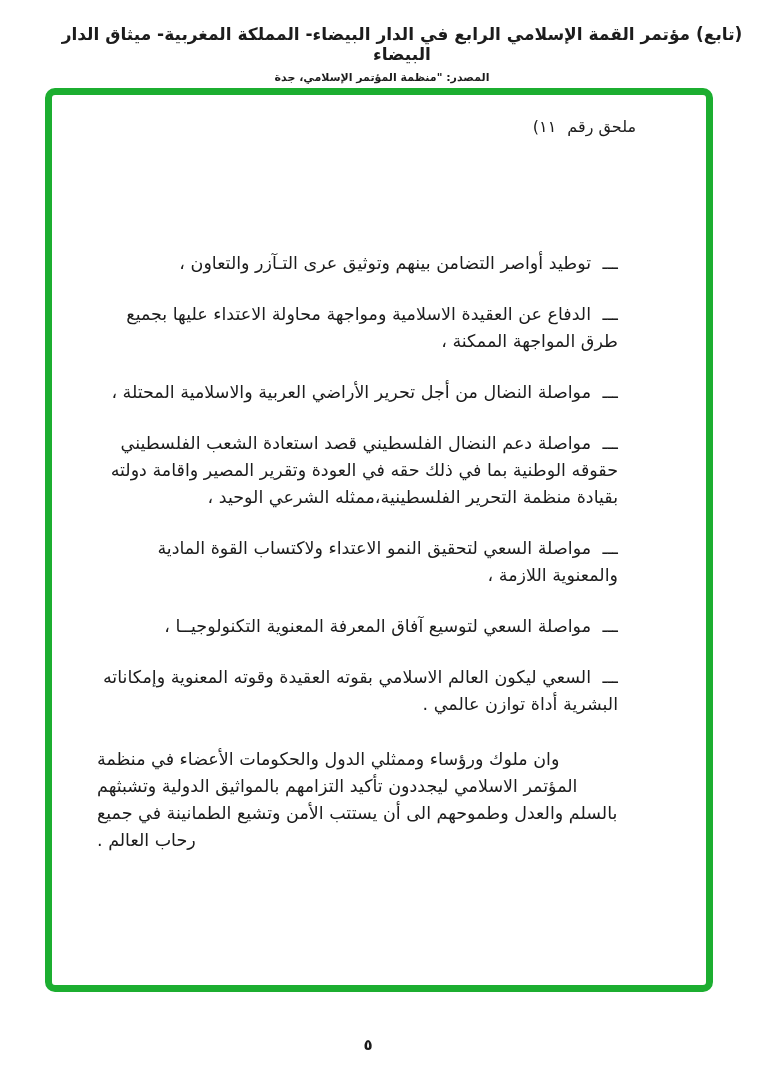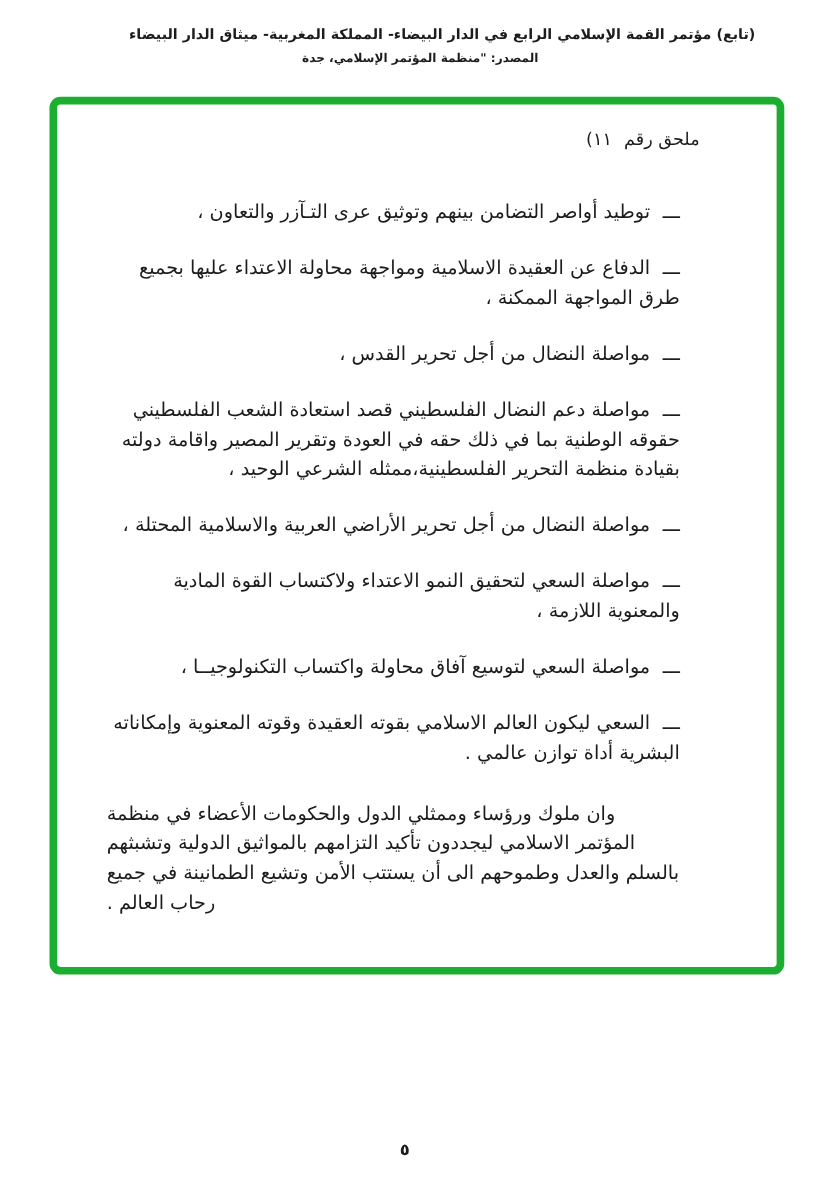--- a/index.html
+++ b/index.html
@@ -8,32 +8,32 @@
     font-family:"DejaVu Sans",sans-serif;
     color:#1c1c1c;
   }
   .page{
     position:relative;width:764px;height:1082px;
     background:#ffffff;overflow:hidden;
   }
   .header{
     direction:rtl;text-align:center;padding-top:24px;font-weight:bold;
   }
-  .doc-title{font-size:13px;letter-spacing:0;padding-left:40px;}
+  .doc-title{font-size:17px;letter-spacing:0;padding-left:40px;}
   .doc-source{font-size:11px;margin-top:7px;}
   .green-box{
-    position:absolute;left:45px;top:88px;width:668px;height:798px;
+    position:absolute;left:45px;top:88px;width:668px;height:904px;
     box-sizing:border-box;border:7px solid #1cae30;border-radius:10px;
     padding:14px 70px 0 45px;direction:rtl;background:transparent;
   }
   .annex{
     text-align:right;font-size:16px;margin-top:8px;white-space:nowrap;
   }
   .annex .annex-num{display:inline-block;direction:ltr;margin-right:6px;}
-  .items{margin-top:44px;padding-left:0;padding-right:18px;}
+  .items{margin-top:114px;padding-left:0;padding-right:18px;}
   .item{
     margin:0 0 24px 0;font-size:17.5px;line-height:27px;
     text-align:right;direction:rtl;
   }
   .item .dash{letter-spacing:0;padding-left:6px;}
   .closing{
     margin:28px 0 0 0;padding-right:18px;font-size:17.5px;line-height:27px;
     text-align:left;direction:rtl;text-indent:26px;
   }
   .pagenum{
@@ -53,25 +53,24 @@
 
   <div class="green-box" style="border-color: rgb(28, 174, 48);">
     <div class="annex">
       <span>ملحق رقم</span>
       <span class="annex-num">(١١</span>
     </div>
 
     <div class="items" id="items-container">
         <p class="item"><span class="dash">ـــ</span><span> توطيد أواصر التضامن بينهم وتوثيق عرى التـآزر والتعاون ،</span></p>
         <p class="item"><span class="dash">ـــ</span><span> الدفاع عن العقيدة الاسلامية ومواجهة محاولة الاعتداء عليها بجميع طرق المواجهة الممكنة ،</span></p>
-        <p class="item"><span class="dash">ـــ</span><span> مواصلة النضال من أجل تحرير القدس ،</span></p>
+        <p class="item"><span class="dash">ـــ</span><span> مواصلة النضال من أجل تحرير الأراضي العربية والاسلامية المحتلة ،</span></p>
         <p class="item"><span class="dash">ـــ</span><span> مواصلة دعم النضال الفلسطيني قصد استعادة الشعب الفلسطيني حقوقه الوطنية بما في ذلك حقه في العودة وتقرير المصير واقامة دولته بقيادة منظمة التحرير الفلسطينية،ممثله الشرعي الوحيد ،</span></p>
-        <p class="item"><span class="dash">ـــ</span><span> مواصلة النضال من أجل تحرير الأراضي العربية والاسلامية المحتلة ،</span></p>
         <p class="item"><span class="dash">ـــ</span><span> مواصلة السعي لتحقيق النمو الاعتداء ولاكتساب القوة المادية والمعنوية اللازمة ،</span></p>
-        <p class="item"><span class="dash">ـــ</span><span> مواصلة السعي لتوسيع آفاق محاولة واكتساب التكنولوجيــا ،</span></p>
+        <p class="item"><span class="dash">ـــ</span><span> مواصلة السعي لتوسيع آفاق المعرفة المعنوية التكنولوجيــا ،</span></p>
         <p class="item"><span class="dash">ـــ</span><span> السعي ليكون العالم الاسلامي بقوته العقيدة وقوته المعنوية وإمكاناته البشرية أداة توازن عالمي .</span></p>
       </div>
 
     <p class="closing">وان ملوك ورؤساء وممثلي الدول والحكومات الأعضاء في منظمة المؤتمر الاسلامي ليجددون تأكيد التزامهم بالمواثيق الدولية وتشبثهم بالسلم والعدل وطموحهم الى أن يستتب الأمن وتشيع الطمانينة في جميع رحاب العالم .</p>
   </div>
 
   <div class="pagenum">٥</div>
 
 </div>
 

